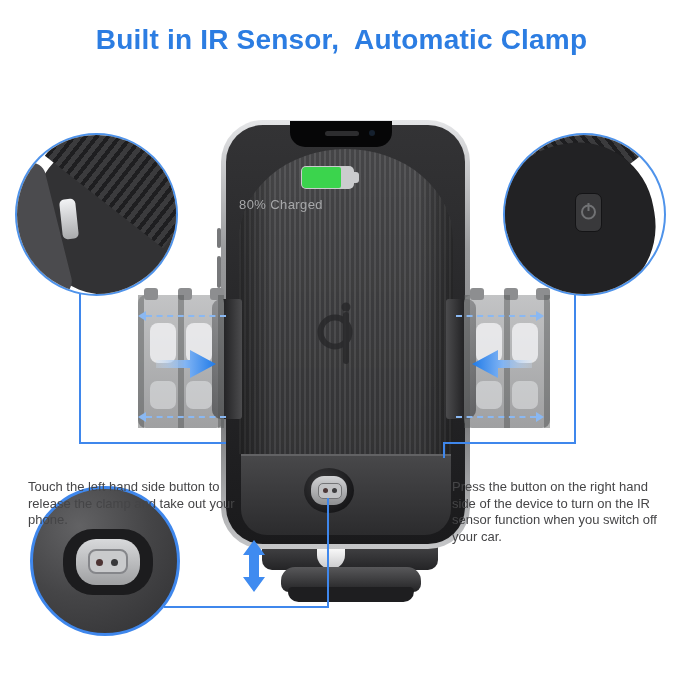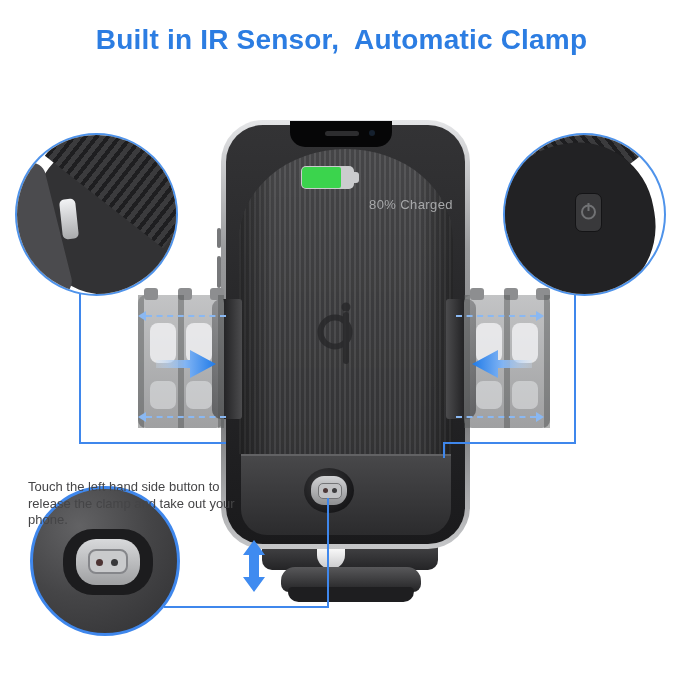--- a/index.html
+++ b/index.html
@@ -42,21 +42,21 @@
                background:linear-gradient(90deg,rgba(0,0,0,.4),rgba(0,0,0,0) 16%,rgba(0,0,0,0) 84%,rgba(0,0,0,.4)),
                           linear-gradient(180deg,rgba(255,255,255,.06),rgba(0,0,0,.12));}
   .mount-lower{left:241px;top:454px;width:210px;height:79px;border-radius:0 0 26px 26px;
                border-top:2px solid #626264;
                background:linear-gradient(180deg,#48484a,#2b2b2d);}
 
   
   .batt-shell{left:301px;top:166px;width:53px;height:23px;border-radius:5px;background:#cbccce;}
   .batt-fill{left:302px;top:167px;width:39px;height:21px;border-radius:4px 2px 2px 4px;background:#3bd44d;}
   .batt-nub{left:354px;top:172px;width:5px;height:11px;border-radius:0 3px 3px 0;background:#cbccce;}
-  .batt-label{left:239px;top:197px;width:214px;text-align:right;color:#a7a8aa;font-size:13px;letter-spacing:.4px;}
+  .batt-label{left:239px;top:197px;width:214px;text-align:left;color:#a7a8aa;font-size:13px;letter-spacing:.4px;}
   .qi-logo{left:310px;top:300px;opacity:.82;}
 
   
   .grip{top:299px;width:30px;height:120px;}
   .grip-l{left:212px;border-radius:9px 3px 3px 9px;background:linear-gradient(90deg,#0d0d0f,#2d2d2f 55%,#4c4c4e);}
   .grip-r{left:446px;border-radius:3px 9px 9px 3px;background:linear-gradient(270deg,#0d0d0f,#2d2d2f 55%,#4c4c4e);}
   .ghost{top:295px;width:86px;height:133px;border-radius:8px;
          background:linear-gradient(180deg,rgba(178,179,181,.78),rgba(122,123,125,.72));}
   .ghost-l{left:138px;} .ghost-r{left:464px;}
   .gbar{top:0;width:6px;height:133px;background:rgba(80,81,83,.45);}
@@ -260,14 +260,15 @@
 
   <div class="abs z5 bubble bubble-b">
     <div class="abs bb-outer"></div>
     <div class="abs bb-mid"></div>
     <div class="abs bb-plate"></div>
     <div class="abs bb-dot bb-dot1"></div>
     <div class="abs bb-dot bb-dot2"></div>
   </div>
 
   <div class="abs z6 note note-left">Touch the left hand side button to release the clamp and take out your phone.</div>
+  <div class="abs z6 note note-right">Press the button on the right hand side of the device to turn on the IR sensor function when you switch off your car.</div>
 
 </div>
 
 </body></html>

